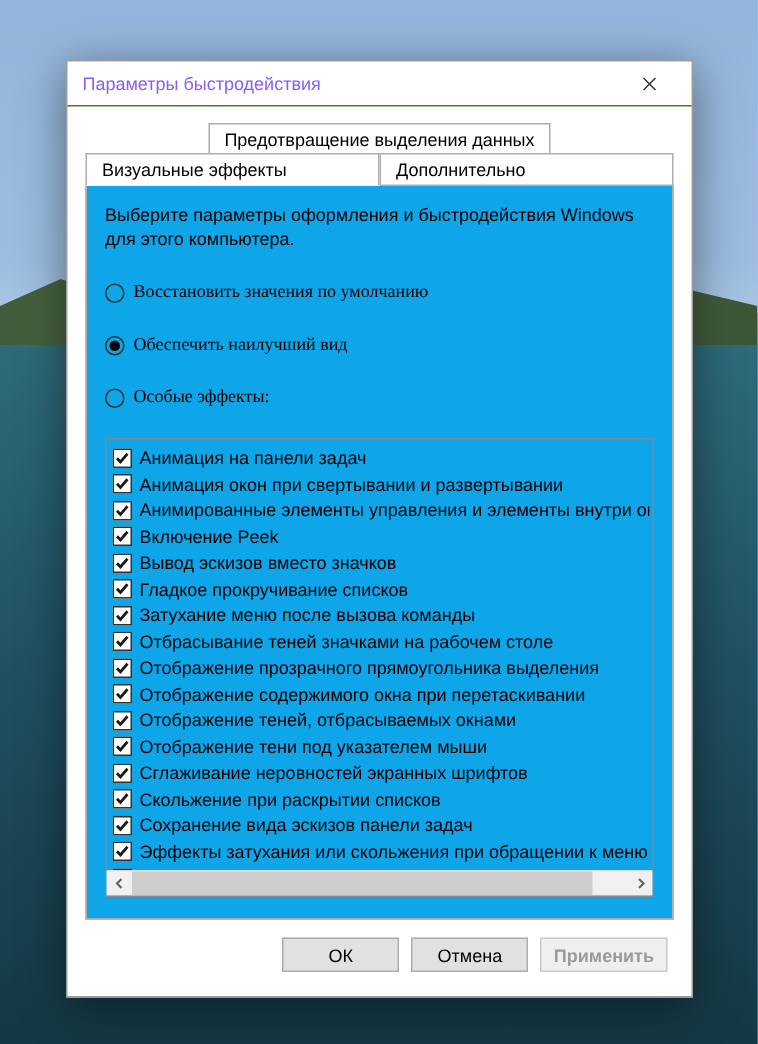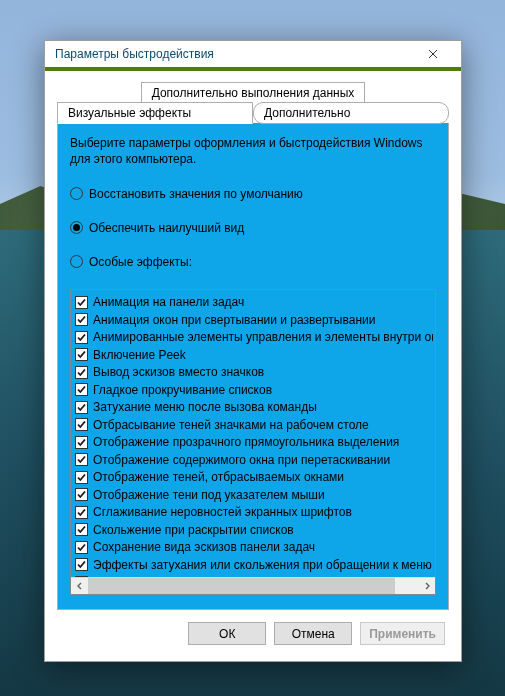--- a/index.html
+++ b/index.html
@@ -29,43 +29,43 @@
     width: 418px;
     background: #fff;
     border: 1px solid #9e9e9e;
     box-shadow: 0 6px 30px rgba(0,0,0,.45);
     display: flex; flex-direction: column;
   }
   .titlebar {
     height: 30px;
     display:flex; align-items:center; justify-content:space-between;
     padding: 0 6px 0 10px;
-    border-bottom: 4px solid #4d7c0f;
-    color:#0c4a6e;
+    border-bottom: 1px solid #4d7c0f;
+    color:#8b5cf6;
     font-size:12px;
   }
   .titlebar .close {
     width: 44px; height:28px; display:flex;align-items:center;justify-content:center;
     color:#555;
   }
   .titlebar .close svg { width:10px; height:10px; stroke:#333; stroke-width:1; }
 
   .dialog-body { padding: 10px 12px 12px 12px; }
 
   .tabs { position:relative; }
   .tab-row2 { display:flex; }
   .tab-row1 { display:flex; justify-content:center; position:relative; top:1px; z-index:0;}
   .tab {
     border:1px solid #adadad; background:#fff;
     font-size:12px; padding:3px 10px;
     position:relative;
   }
   .tab-row1 .tab { flex:0 0 auto; }
   .tab-row2 .tab.front { flex:1; }
-  .tab-row2 .tab.back { flex:1;border-radius:10px; }
+  .tab-row2 .tab.back { flex:1; }
   .tab-row2 .tab.active {
     border-bottom:1px solid #fff;
     z-index:2;
     background:#fff;
   }
   .tab-row2 .tab.back {
     background:#fff;
   }
   .tab-row1 .tab {
     border-bottom:none;
@@ -73,21 +73,21 @@
   .tab-panel {
     border:1px solid #adadad; border-top:none;
     background:#0ea5e9;
     margin-top:-1px;
     padding: 12px 12px 14px 12px;
   }
 
   .desc { margin-bottom:12px; line-height:1.35; }
 
   .radio-group { margin-bottom:4px; }
-  .radio-item { display:flex; align-items:flex-start; gap:6px; margin:20px 0; cursor:default; }
+  .radio-item { display:flex; align-items:flex-end; gap:6px; margin:20px 0; cursor:default;font-family:Liberation Serif, serif; }
   .radio {
     width:13px; height:13px; border:1px solid #333; border-radius:50%;
     display:inline-flex; align-items:center; justify-content:center; flex:0 0 13px;
   }
   .radio.sel::after { content:""; width:7px; height:7px; background:#000; border-radius:50%; }
 
   .effects-box {
     border:1px solid #828790;
     height: 306px;
     overflow:hidden;
@@ -152,21 +152,21 @@
       <svg>
           <path d="M1 1 L9 9 M9 1 L1 9"></path>
         </svg>
     </div>
   </div>
 
   <div class="dialog-body">
 
     <div class="tabs">
       <div class="tab-row1">
-        <div class="tab">Дополнительно выполнения данных</div>
+        <div class="tab">Предотвращение выделения данных</div>
       </div>
       <div class="tab-row2">
         <div class="tab front active">Визуальные эффекты</div>
         <div class="tab back">Дополнительно</div>
       </div>
 
       <div class="tab-panel">
 
         <div class="desc">Выберите параметры оформления и быстродействия Windows для этого компьютера.</div>
 

